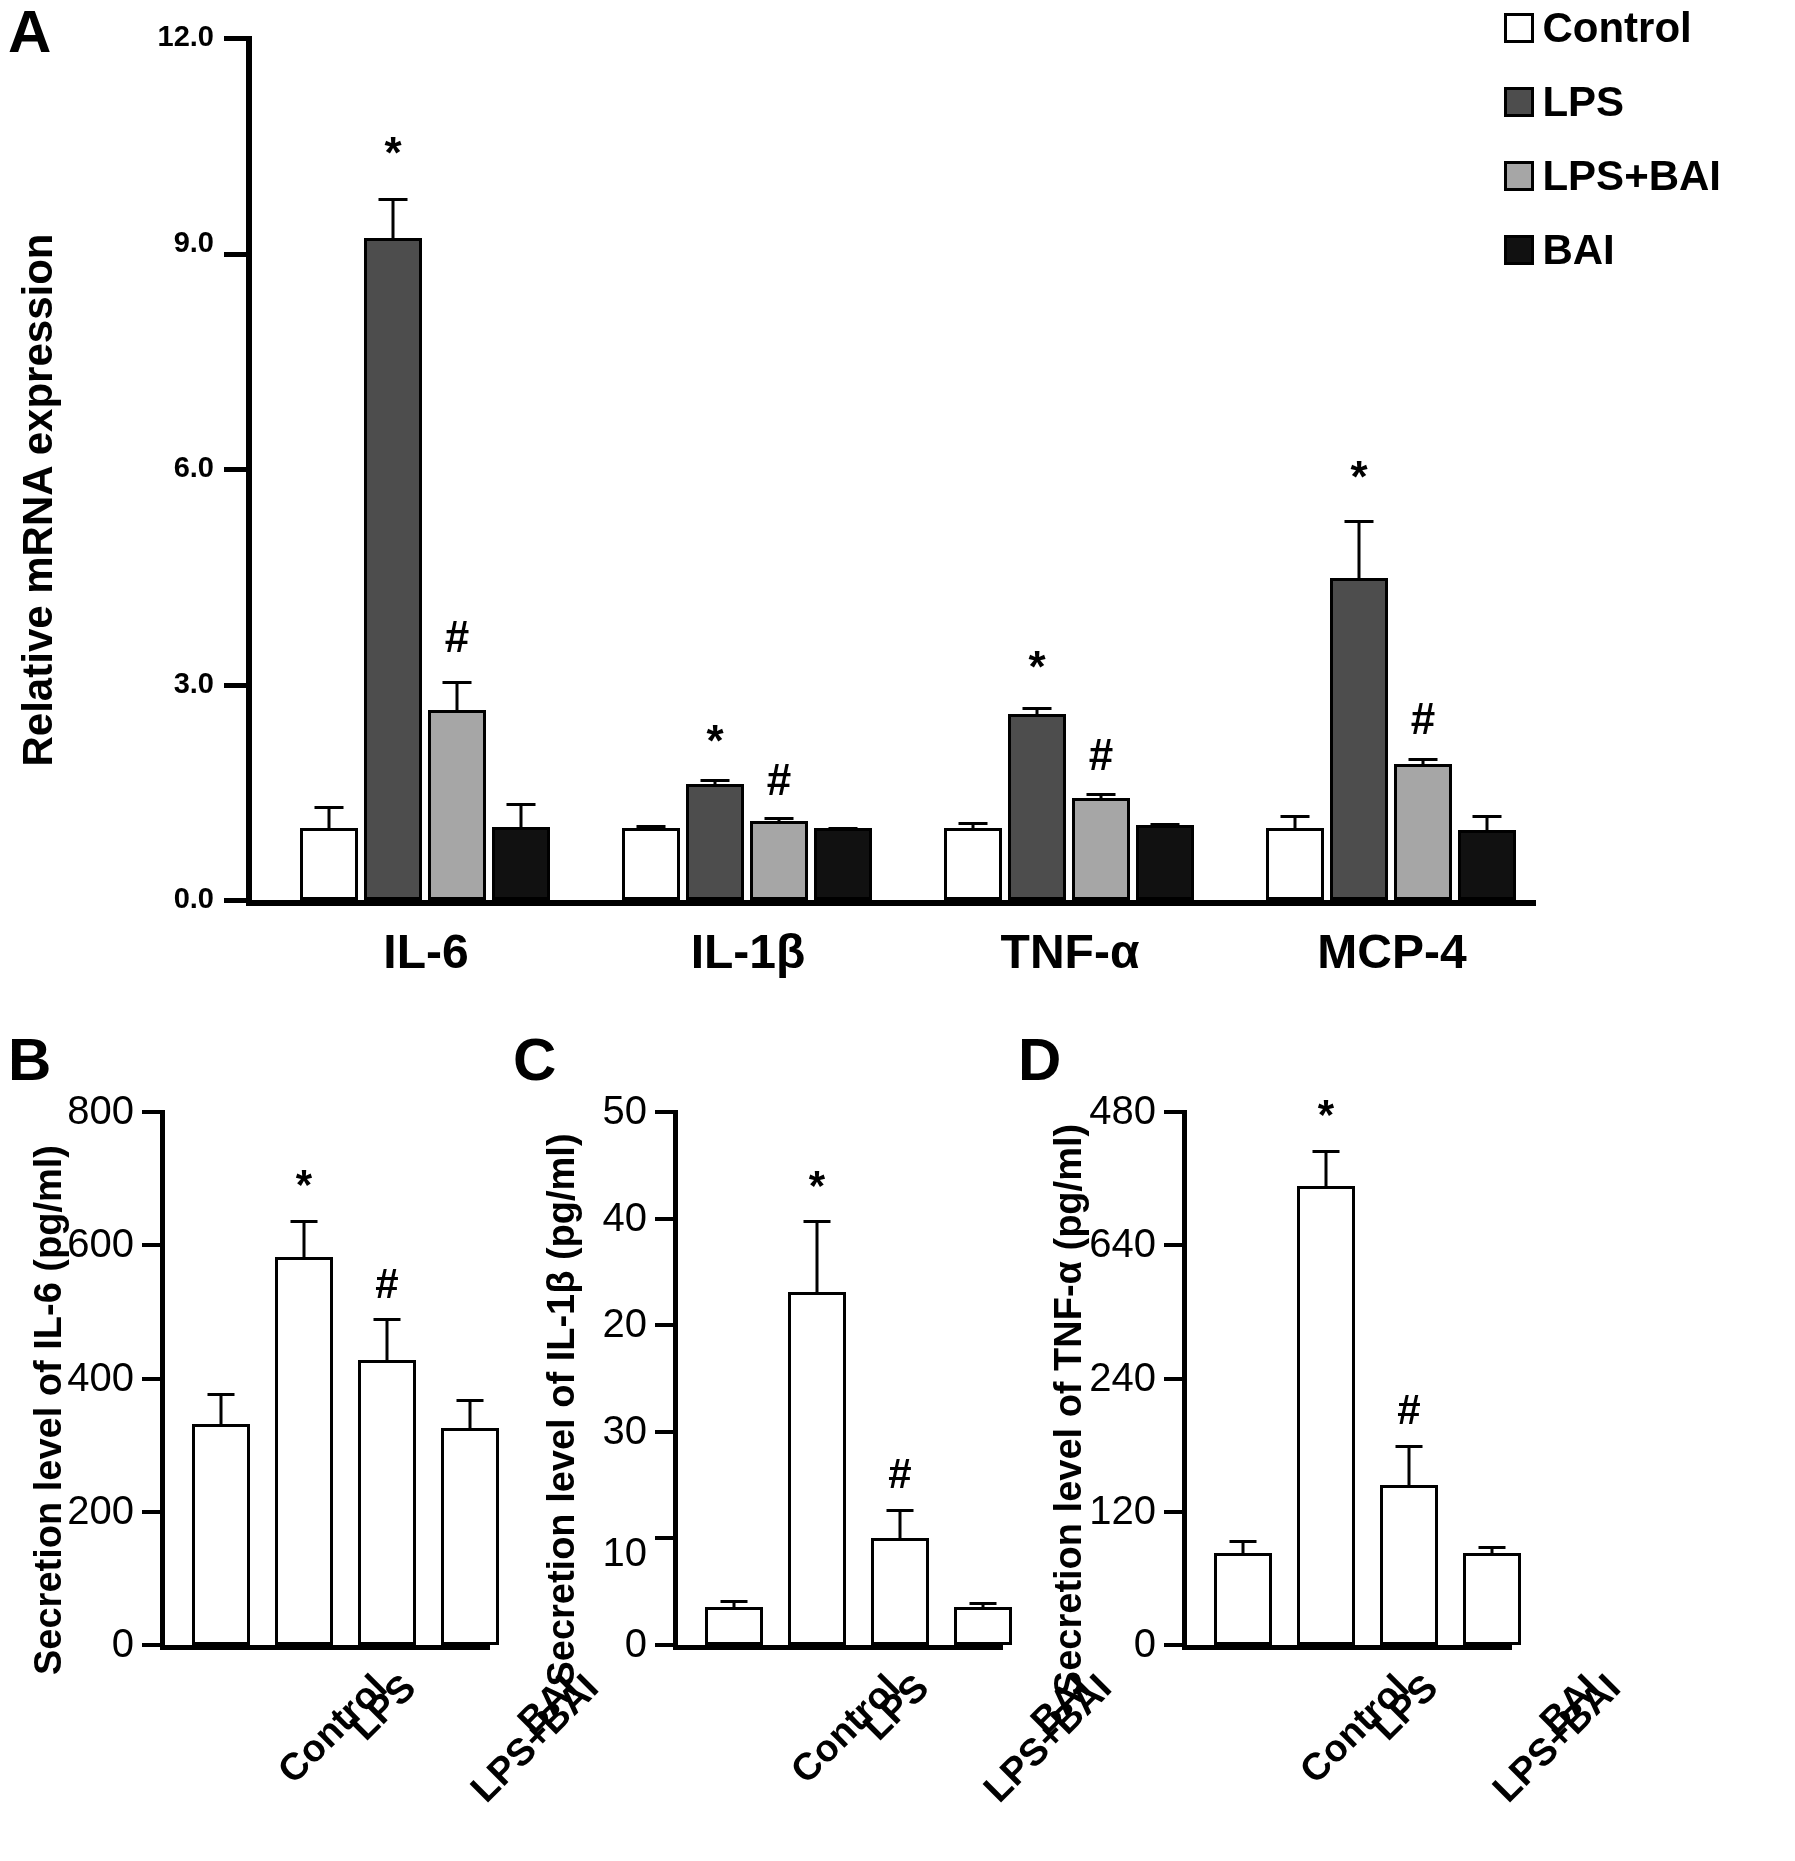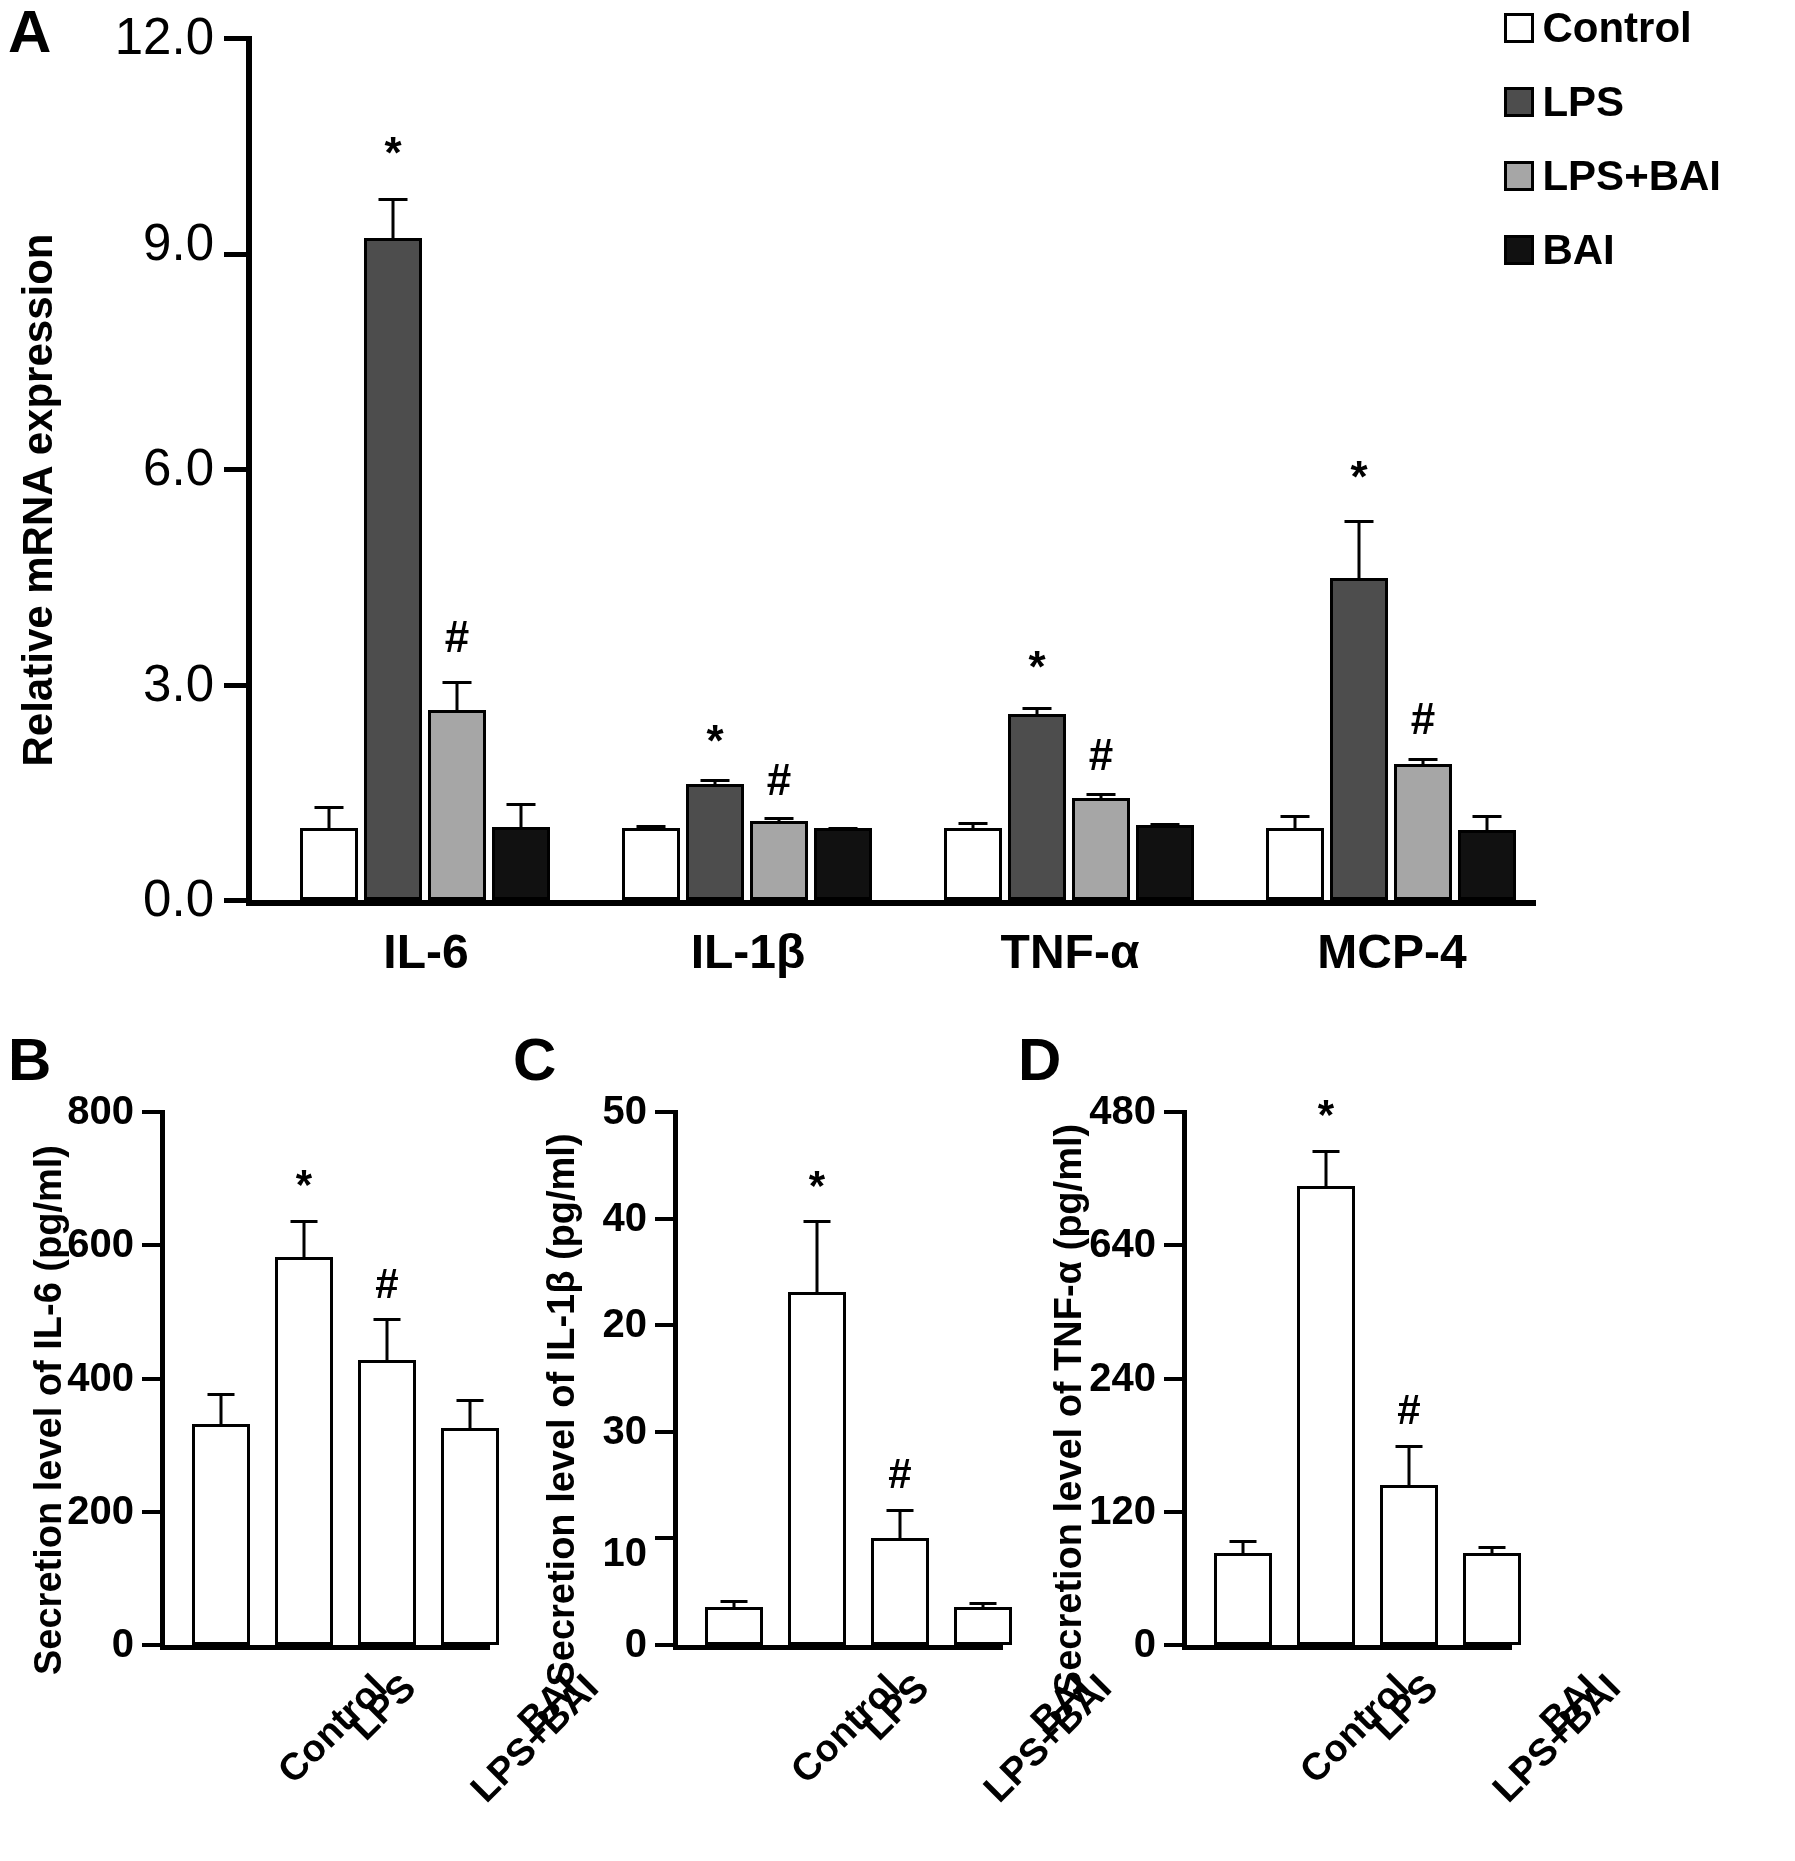--- a/index.html
+++ b/index.html
@@ -8,21 +8,21 @@
   .plot-label{font-weight:bold;font-size:60px;line-height:1;}
 
   
   #panelA{left:0;top:0;width:1795px;height:1000px;}
   #panelA .ptitle{position:absolute;left:8px;top:2px;}
   #a-axis-area{position:absolute;left:246px;top:36px;width:1290px;height:870px;}
   #a-yaxis{position:absolute;left:0;top:0;width:6px;height:870px;background:#000;}
   #a-xaxis{position:absolute;left:0;top:864px;width:1290px;height:6px;background:#000;}
   .a-tick{position:absolute;left:-22px;width:22px;height:5px;background:#000;}
   .a-ticklabel{position:absolute;right:calc(100% + 32px);transform:translateY(-50%);
-     font-size:51px;font-weight:normal;white-space:nowrap;}
+     font-size:29px;font-weight:bold;white-space:nowrap;}
   #a-ylabel{position:absolute;left:38px;top:50%;transform:translate(-50%,-50%) rotate(-90deg);
      transform-origin:center center;font-size:42px;font-weight:bold;white-space:nowrap;}
 
   .group{position:absolute;bottom:6px;height:860px;}
   .bars{position:absolute;bottom:0;left:0;display:flex;align-items:flex-end;height:100%;}
   .bar{position:relative;width:58px;border:3px solid #000;box-sizing:border-box;}
   .bar.control{background:#ffffff;}
   .bar.lps{background:#4d4d4d;}
   .bar.lpsbai{background:#a6a6a6;}
   .bar.bai{background:#111111;}
@@ -49,21 +49,21 @@
   #panelD{left:1010px;}
   .sub .ptitle{position:absolute;left:8px;top:0px;}
   .sub .axis-area{position:absolute;top:80px;width:330px;height:540px;}
   #panelB .axis-area{left:160px;}
   #panelC .axis-area{left:168px;}
   #panelD .axis-area{left:172px;}
   .s-yaxis{position:absolute;left:0;top:0;width:5px;height:540px;background:#000;}
   .s-xaxis{position:absolute;left:0;top:535px;width:330px;height:5px;background:#000;}
   .s-tick{position:absolute;left:-18px;width:18px;height:4px;background:#000;}
   .s-ticklabel{position:absolute;right:calc(100% + 26px);transform:translateY(-50%);
-     font-size:40px;font-weight:bold;white-space:nowrap;}
+     font-size:40px;font-weight:normal;white-space:nowrap;}
   .s-ylabel{position:absolute;top:50%;left:40px;transform:translate(-50%,-50%) rotate(-90deg);
      transform-origin:center center;font-size:38px;font-weight:bold;white-space:nowrap;}
   .s-bar{position:absolute;bottom:0;width:58px;background:#fff;border:3px solid #000;box-sizing:border-box;}
   .s-err{position:absolute;left:50%;transform:translateX(-50%);width:3px;background:#000;}
   .s-err:before{content:"";position:absolute;top:0;left:-12px;width:27px;height:3px;background:#000;}
   .s-sig{position:absolute;left:50%;transform:translateX(-50%);font-size:42px;font-weight:bold;line-height:1;}
   .s-cat{position:absolute;top:556px;font-size:38px;font-weight:bold;white-space:nowrap;
      transform-origin:right top;transform:rotate(-45deg);text-align:right;}
 </style>
 </head>

